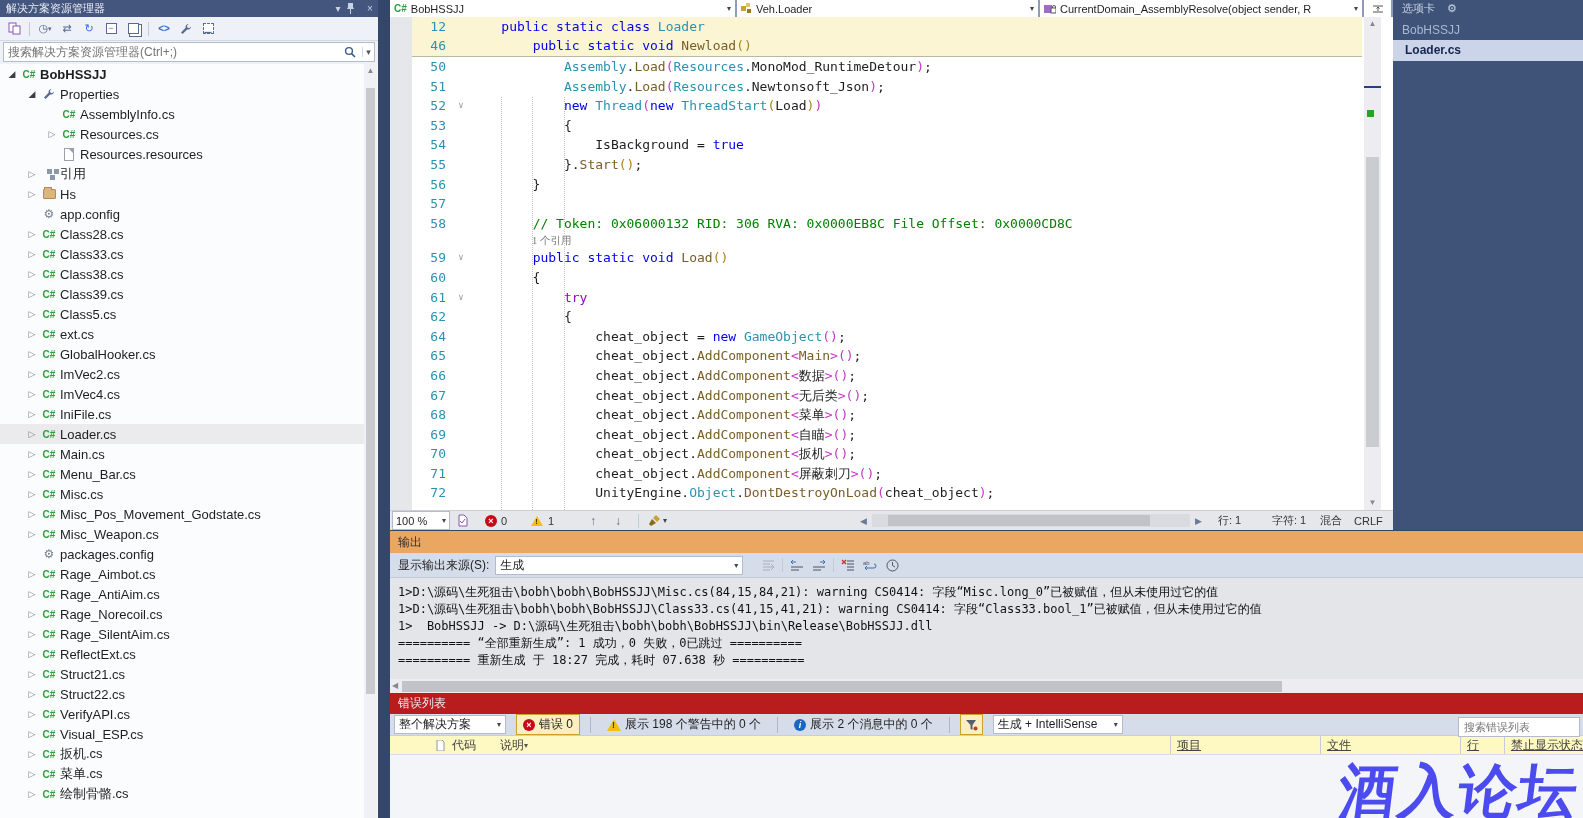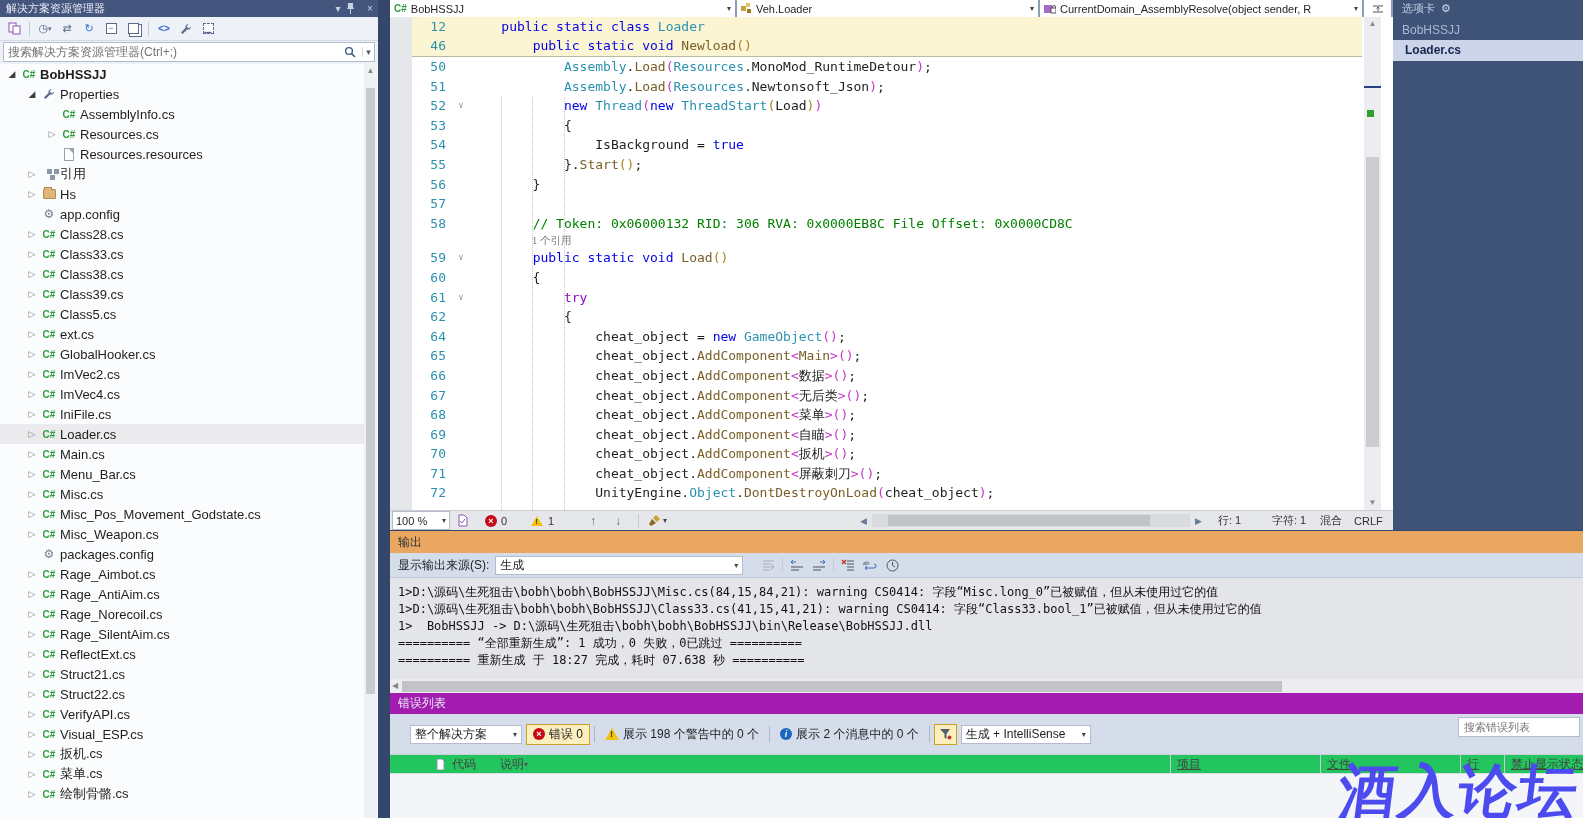--- a/index.html
+++ b/index.html
@@ -72,48 +72,48 @@
   .ed-bottom{ position:absolute; left:0; right:0; bottom:0; height:20px; background:#E6E7EA; border-top:1px solid #CDCED3;}
   .ed-bottom > *{ position:absolute; top:0; height:19px; display:flex; align-items:center;}
   .zoomdd{ left:2px; width:58px; background:#fff; border:1px solid #B4BCCB; font-size:11px; padding:0 3px; justify-content:space-between;}
   .ebtxt{ font-size:11px; color:#333;}
   .err-badge{ width:12px; height:12px; border-radius:50%; background:#C50B17; color:#fff; font-size:9px; line-height:12px; text-align:center; font-weight:bold;}
   .hsb-track{ left:482px; width:318px; top:3px; height:13px; background:#DADBE0;}
   .hsb-thumb{ position:absolute; left:16px; top:1px; height:11px; width:262px; background:#C2C3C9;}
   .arbtn{ color:#6A7A96; font-size:9px;}
   
   #tabs-panel{ left:1393px; top:0; width:190px; height:530px; background:#3E5377;}
-  .tp-title{ height:17px; display:flex; align-items:center; color:#C8D2E6; font-size:11px; padding-left:9px; gap:6px;}
+  .tp-title{ height:17px; display:flex; align-items:center; color:#C8D2E6; font-size:11px; padding-left:9px; gap:12px;}
   .tp-group{ height:18px; line-height:18px; color:#A9B9D6; font-size:12px; padding-left:9px; margin-top:4px;}
   .tp-tab{ margin-top:1px; height:21px; line-height:21px; background:#CBD4E9; color:#16264E; font-weight:bold; font-size:12px; padding-left:12px;}
   
   #output-panel{ left:390px; top:531px; width:1193px; height:163px; background:#E4E5E9;}
   .op-header{ height:22px; background:#E9A761; color:#2F2F2F; font-size:12px; line-height:22px; padding-left:8px; font-family:"Liberation Sans",sans-serif;}
   .op-toolbar{ height:25px; background:#D6DDEA; display:flex; align-items:center; padding-left:8px; border-bottom:1px solid #C3CAD9;}
   .op-toolbar .lab{ font-size:12px; color:#1e1e1e; margin-right:6px;}
   .combo{ background:#fff; border:1px solid #B4BCCB; height:19px; display:flex; align-items:center; font-size:12px; padding:0 4px; }
   .combo .dda{ margin-left:auto; font-size:8px; color:#444; padding-left:6px;}
   .opico{ width:22px; height:18px; display:inline-flex; align-items:center; justify-content:center; font-size:11px; color:#4A5568;}
   .op-text{ position:absolute; top:48px; left:0; right:0; bottom:15px; overflow:hidden;
             font-family:"DejaVu Sans Mono","Liberation Mono",monospace; font-size:12px; line-height:17px; color:#111; padding:5px 0 0 8px; white-space:pre;}
   .op-hscroll{ position:absolute; left:0; right:0; bottom:0; height:15px; background:#EDEDF1;}
   .op-hscroll .thumb{ position:absolute; left:12px; top:2px; height:11px; width:880px; background:#C2C3C9;}
   
   #error-panel{ left:390px; top:693px; width:1193px; height:125px; background:#F4F5F8;}
-  .el-header{ height:21px; background:#a21caf; color:#E8ECF5; font-size:12px; line-height:21px; padding-left:8px;}
-  .el-toolbar{ height:40px; background:#D6DDEA; display:flex; align-items:center; padding-left:20px; gap:4px; position:relative;}
+  .el-header{ height:21px; background:#b91c1c; color:#E8ECF5; font-size:12px; line-height:21px; padding-left:8px;}
+  .el-toolbar{ height:21px; background:#D6DDEA; display:flex; align-items:center; padding-left:4px; gap:10px; position:relative;}
   .elbtn{ height:21px; display:flex; align-items:center; gap:4px; font-size:12px; padding:0 6px; color:#1e1e1e;}
   .elbtn.hl{ background:#FBEFC0; border:1px solid #C9A227;}
   .elsep{ width:1px; height:16px; background:#AEB8CC;}
   .warn-tri{ width:0; height:0; border-left:7px solid transparent; border-right:7px solid transparent; border-bottom:12px solid #F2C011; position:relative;}
   .warn-tri:after{ content:"!"; position:absolute; left:-2px; top:1px; font-size:9px; font-weight:bold; color:#4a3a00;}
   .info-badge{ width:12px; height:12px; border-radius:50%; background:#1A66C0; color:#fff; font-size:9px; font-style:italic; line-height:12px; text-align:center; font-weight:bold;}
   .el-search{ position:absolute; right:3px; top:3px; width:122px; height:20px; background:#fff; border:1px solid #B4BCCB;}
   .el-search input{ width:100%; height:100%; border:none; outline:none; font-size:11px; padding-left:5px; color:#888; background:transparent; font-family:"Liberation Sans",sans-serif;}
-  .el-cols{ height:20px; background:#22c55e; border-top:1px solid #C9CEDA; border-bottom:1px solid #D8DCE6; display:flex; font-size:12px; color:#444; align-items:center;}
+  .el-cols{ height:20px; background:#fef9c3; border-top:1px solid #C9CEDA; border-bottom:1px solid #D8DCE6; display:flex; font-size:12px; color:#444; align-items:center;}
   .el-cols .c{ padding-left:6px; height:100%; display:flex; align-items:center; white-space:nowrap; overflow:hidden;}
   .el-cols .c.bl{ border-left:1px solid #C6CBD8;text-decoration:underline;}
   
   #watermark{ right:4px; bottom:-2px; font-size:58px; font-weight:bold; color:#4B4BEF;
               transform:skewX(-7deg); letter-spacing:2px; z-index:20; line-height:1; font-family:"Liberation Sans",sans-serif;}
   svg{display:block}
 </style>
 </head>
 <body>
 

